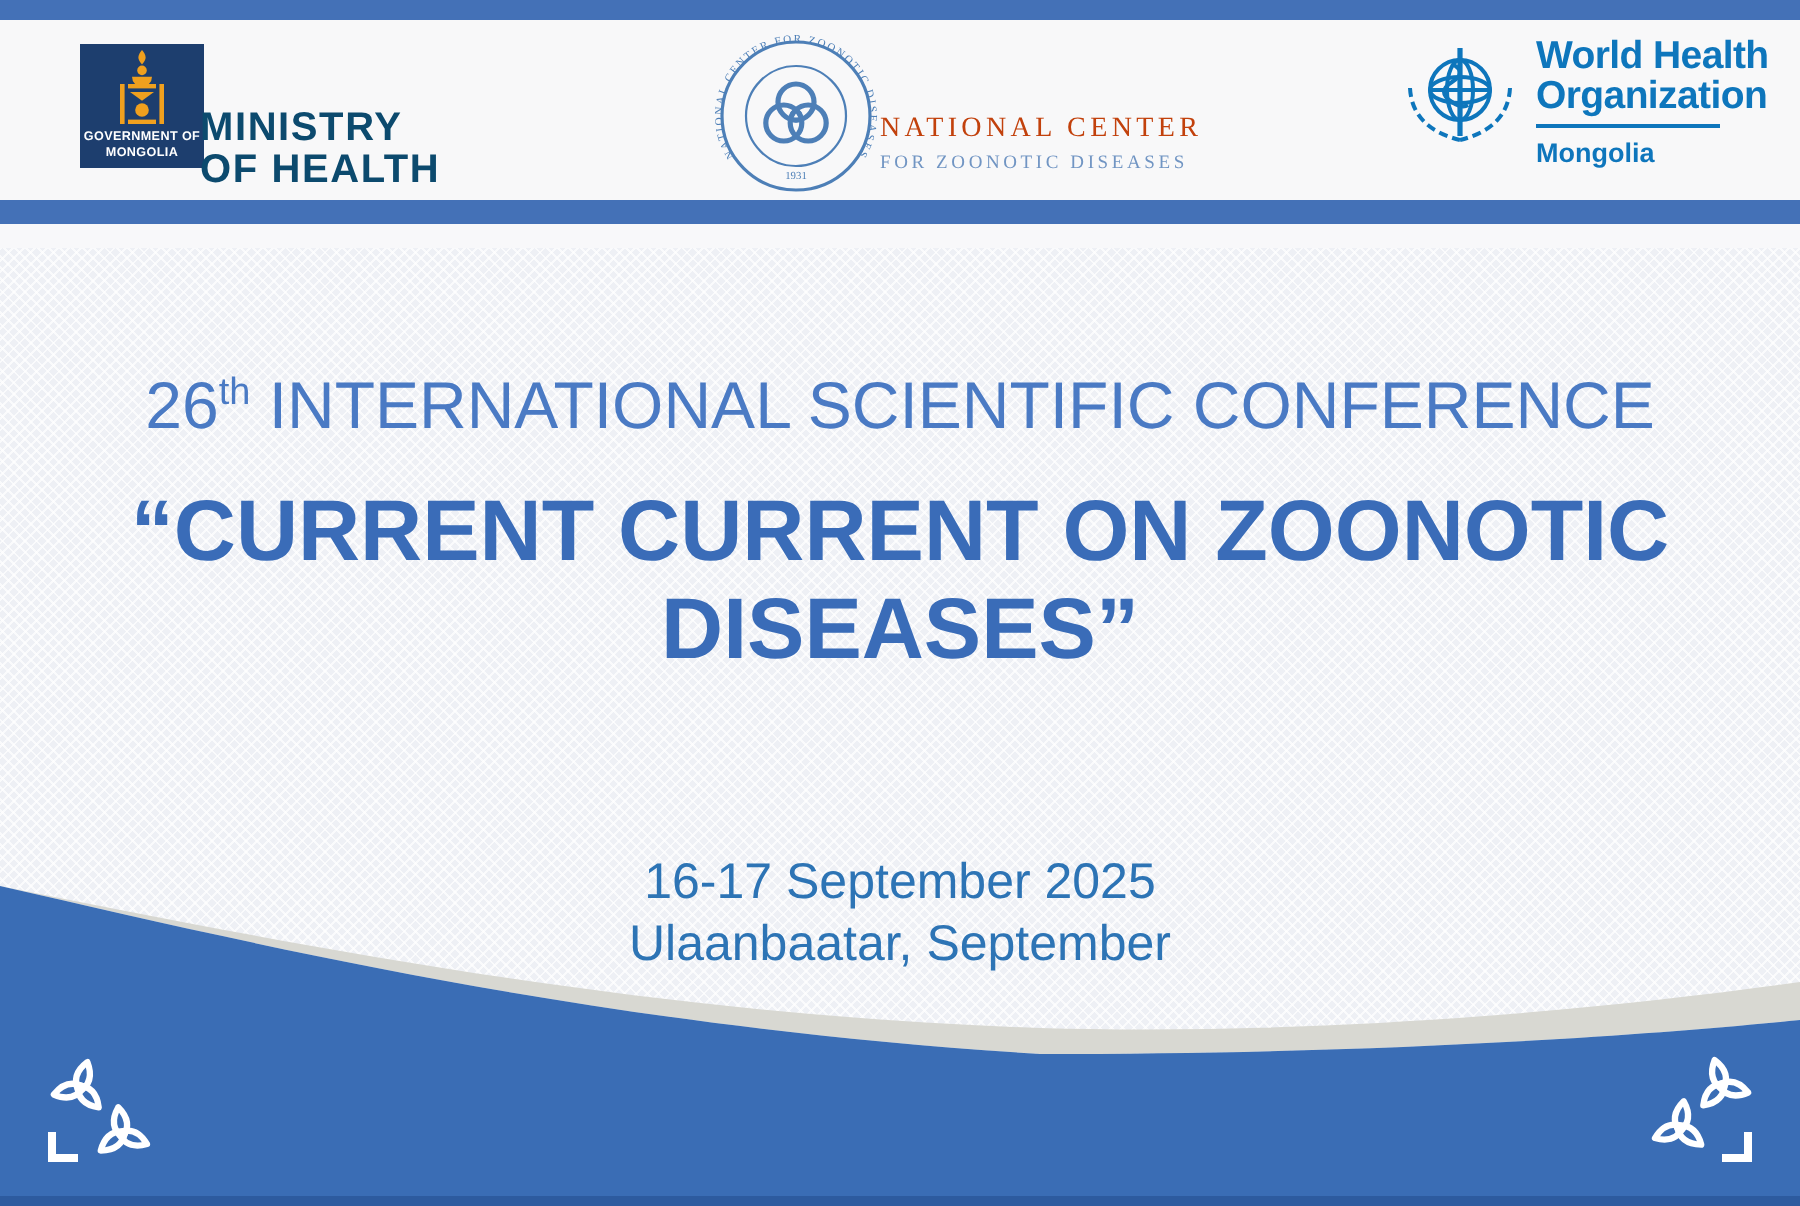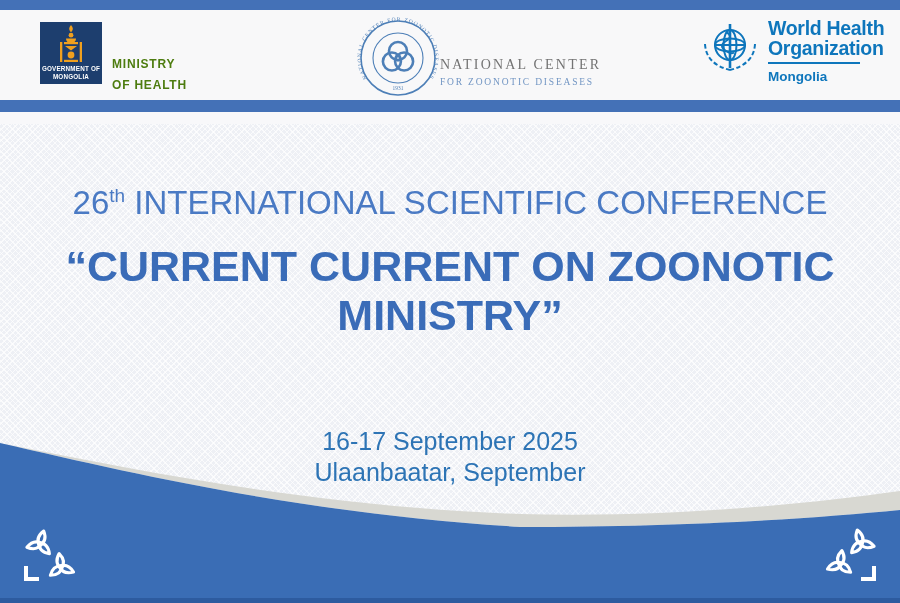--- a/index.html
+++ b/index.html
@@ -10,25 +10,25 @@
   
   .topbar{position:absolute;left:0;top:0;width:900px;height:10px;background:#4471b7;}
   .divider{position:absolute;left:0;top:100px;width:900px;height:12px;background:#4471b7;}
   
   .header{position:absolute;left:0;top:10px;width:900px;height:90px;background:#f8f8f9;}
   .gov-logo{position:absolute;left:40px;top:12px;width:62px;height:62px;background:#1d3e6e;
     display:flex;flex-direction:column;align-items:center;justify-content:flex-end;}
   .gov-soyombo{position:absolute;left:50%;top:3px;transform:translateX(-50%);}
   .gov-caption{color:#fff;font-weight:bold;font-size:6.3px;line-height:7.5px;text-align:center;
     letter-spacing:.2px;padding-bottom:4px;}
-  .ministry{position:absolute;left:112px;top:44px;color:#4d7c0f;font-weight:bold;
-    font-size:12px;line-height:21px;letter-spacing:.8px;}
+  .ministry{position:absolute;left:100px;top:44px;color:#0c4a6e;font-weight:bold;
+    font-size:20px;line-height:21px;letter-spacing:.8px;}
   .seal{position:absolute;left:357px;top:7px;}
   .nczd-name{position:absolute;left:440px;top:47px;font-family:"Liberation Serif",serif;}
-  .nczd-line1{color:#737373;font-size:14px;letter-spacing:2.2px;}
+  .nczd-line1{color:#c2410c;font-size:14px;letter-spacing:2.2px;}
   .nczd-line2{color:#7195c3;font-size:9.5px;letter-spacing:1.8px;margin-top:4px;}
   .who{position:absolute;left:698px;top:8px;display:flex;align-items:flex-start;}
   .who-text{margin-left:6px;color:#0e76bc;}
   .who-name{font-weight:bold;font-size:19.5px;line-height:20px;letter-spacing:-.3px;}
   .who-rule{width:92px;height:2px;background:#0e76bc;margin-top:4px;}
   .who-country{font-weight:bold;font-size:13.5px;margin-top:5px;}
   
   .main{
     position:absolute;left:0;top:124px;width:900px;height:491px;
     background-color:#eef0f5;
@@ -126,21 +126,21 @@
   </div>
 
   <div class="divider"></div>
 
   <div class="main">
     <div class="conf-line">
       <span>26</span><sup>th</sup><span> INTERNATIONAL SCIENTIFIC CONFERENCE</span>
     </div>
     <div class="theme">
       <div>“CURRENT CURRENT ON ZOONOTIC</div>
-      <div>MINISTRY”</div>
+      <div>DISEASES”</div>
     </div>
     <div class="when-where">
       <div>16-17 September 2025</div>
       <div>Ulaanbaatar, September</div>
     </div>
   </div>
 
   <svg class="footer-wave" width="900" height="170" viewBox="0 0 170" preserveAspectRatio="none">
     <defs>
       <g id="triquetra">

